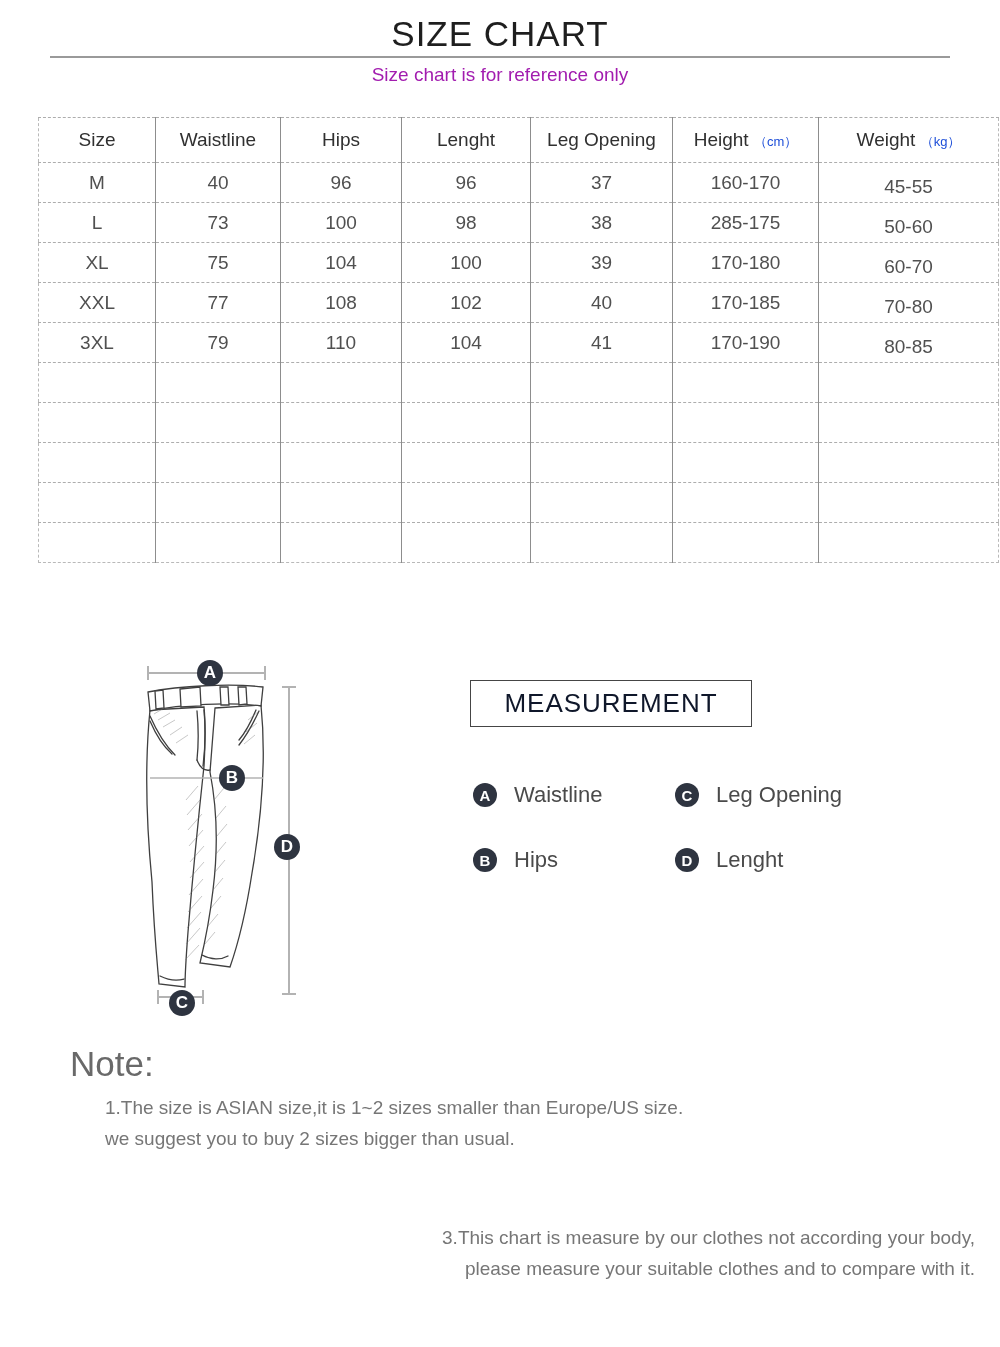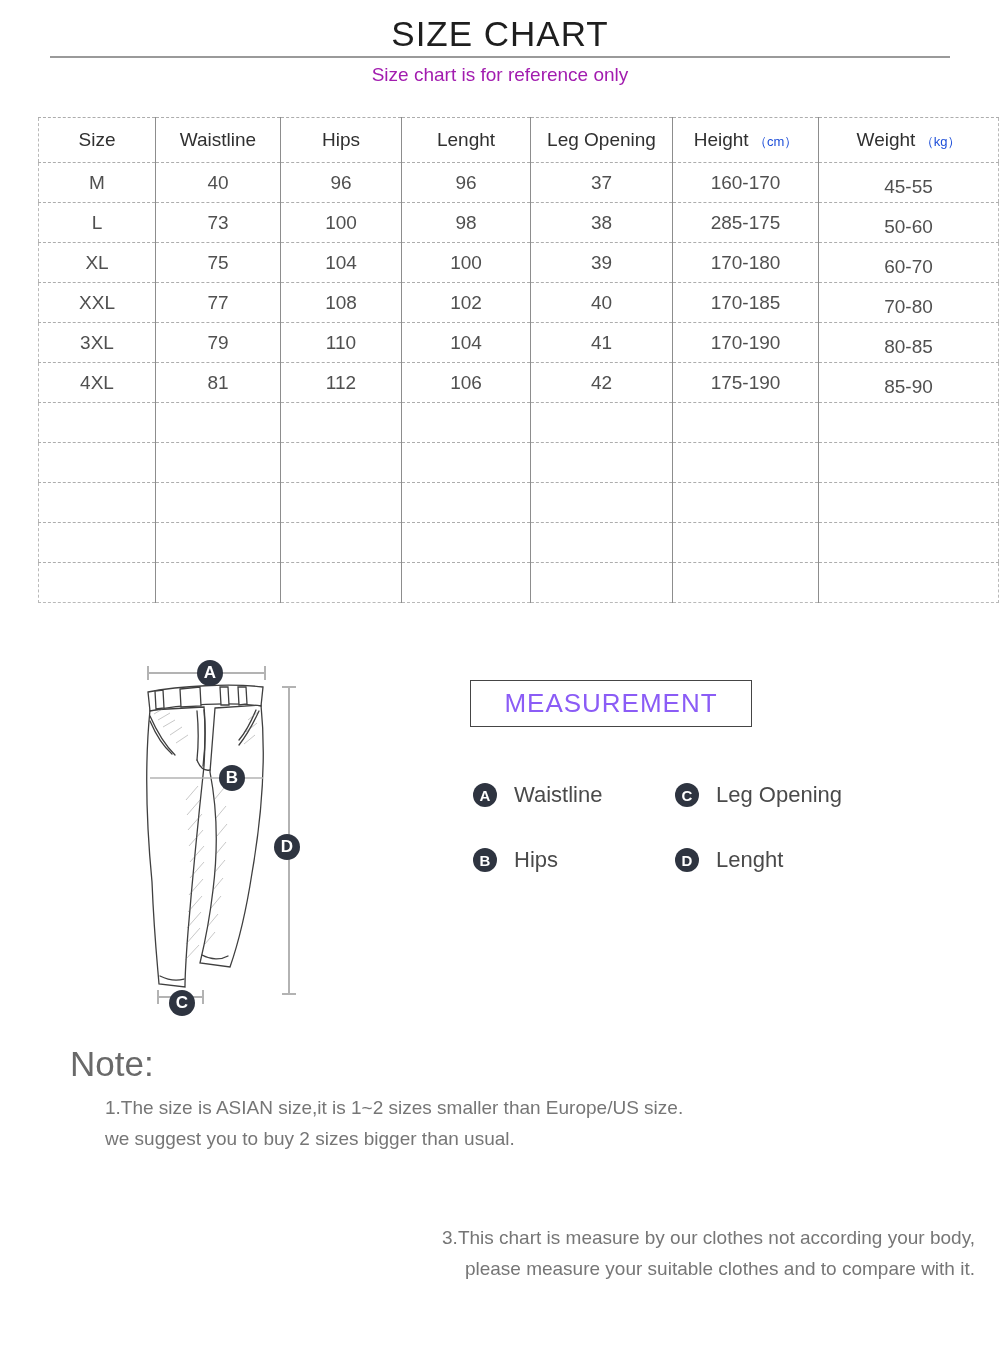--- a/index.html
+++ b/index.html
@@ -31,21 +31,21 @@
   .badge{position:absolute;border-radius:50%;background:#2e3440;color:#ffffff;
          display:flex;align-items:center;justify-content:center;font-weight:bold;}
   .badge.pants{width:26px;height:26px;font-size:17px;}
   .badge.leg{width:24px;height:24px;font-size:15px;}
   .b-a{left:197px;top:660px;} .b-b{left:219px;top:765px;}
   .b-c{left:169px;top:990px;} .b-d{left:274px;top:834px;}
 
   
   .measure-box{position:absolute;left:470px;top:680px;width:280px;height:45px;
                border:1px solid #454545;display:flex;align-items:center;justify-content:center;
-               font-size:26px;color:#8b5cf6;letter-spacing:1px;}
+               font-size:26px;color:#0f172a;letter-spacing:1px;}
   .legend-item{position:absolute;display:flex;align-items:center;gap:17px;
                font-size:22px;color:#4a4a4a;}
   .legend-item .badge.leg{position:static;flex:0 0 auto;}
   .li-a{left:473px;top:782px;} .li-c{left:675px;top:782px;}
   .li-b{left:473px;top:847px;} .li-d{left:675px;top:847px;}
 
   
   .note-heading{position:absolute;left:70px;top:1044px;margin:0;font-size:35px;
                 font-weight:400;color:#696969;}
   .note-item{position:absolute;left:105px;width:870px;font-size:19px;line-height:31px;
@@ -120,29 +120,20 @@
         <td>70-80</td>
       </tr>
       <tr>
         <td>3XL</td>
         <td>79</td>
         <td>110</td>
         <td>104</td>
         <td>41</td>
         <td>170-190</td>
         <td>80-85</td>
-      </tr>
-      <tr>
-        <td>4XL</td>
-        <td>81</td>
-        <td>112</td>
-        <td>106</td>
-        <td>42</td>
-        <td>175-190</td>
-        <td>85-90</td>
       </tr>
       <tr>
           <td></td>
           <td></td>
           <td></td>
           <td></td>
           <td></td>
           <td></td>
           <td></td>
         </tr>

